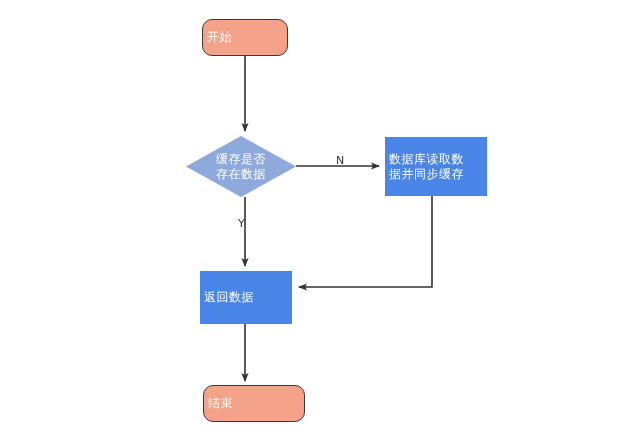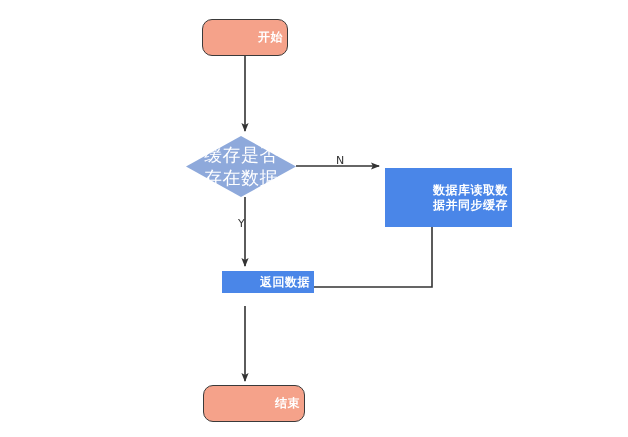--- a/index.html
+++ b/index.html
@@ -25,27 +25,26 @@
     top: 0;
     width: 628px;
     height: 437px;
     pointer-events: none;
   }
   .node {
     position: absolute;
     box-sizing: border-box;
     display: flex;
     align-items: center;
-    justify-content: flex-end;
+    justify-content: flex-start;
     text-align: center;
     color: #ffffff;
     font-size: 12px;
     line-height: 1.25;
     letter-spacing: 0.5px;
-    font-weight: bold;
   }
   .node-terminal {
     background: #F5A28A;
     border: 1.3px solid #3a3a3a;
     border-radius: 10px;
   }
   .node-process {
     background: #4A86E8;
   }
   .node-label {
@@ -64,21 +63,21 @@
   .diamond-text {
     position: absolute;
     left: 0;
     top: 0;
     width: 100%;
     height: 100%;
     display: flex;
     align-items: center;
     justify-content: center;
     color: #ffffff;
-    font-size: 18px;
+    font-size: 12px;
     line-height: 1.25;
     text-align: center;
     white-space: pre-line;
     letter-spacing: 0.5px;
   }
   .edge-label {
     position: absolute;
     font-size: 11px;
     color: #333333;
     font-family: "DejaVu Sans", "Liberation Sans", sans-serif;
@@ -122,26 +121,26 @@
   </div>
 
   <div class="diamond-wrap" style="left:186px; top:136px; width:110px; height:61px;">
     <svg width="110" height="61" viewBox="0 0 110 61" xmlns="http://www.w3.org/2000/svg">
       <polygon points="55,0 110,30.5 55,61 0,30.5" fill="#8EA9DB"></polygon>
     </svg>
     <div class="diamond-text">缓存是否
 存在数据</div>
   </div>
 
-  <div class="node node-process" style="left:385px; top:137px; width:127px; height:59px;margin-top:31px;">
+  <div class="node node-process" style="left:385px; top:137px; width:102px; height:59px;">
     <span class="node-label">数据库读取数
 据并同步缓存</span>
   </div>
 
-  <div class="node node-process" style="left:200px; top:271px; width:92px; height:22px;margin-left:22px;">
+  <div class="node node-process" style="left:200px; top:271px; width:92px; height:53px;">
     <span class="node-label">返回数据</span>
   </div>
 
   <div class="node node-terminal" style="left:203px; top:385px; width:102px; height:37px;">
     <span class="node-label">结束</span>
   </div>
 
   <div class="edge-label" style="left:336px; top:154px;">N</div>
 
   <div class="edge-label" style="left:238px; top:217px;">Y</div>

